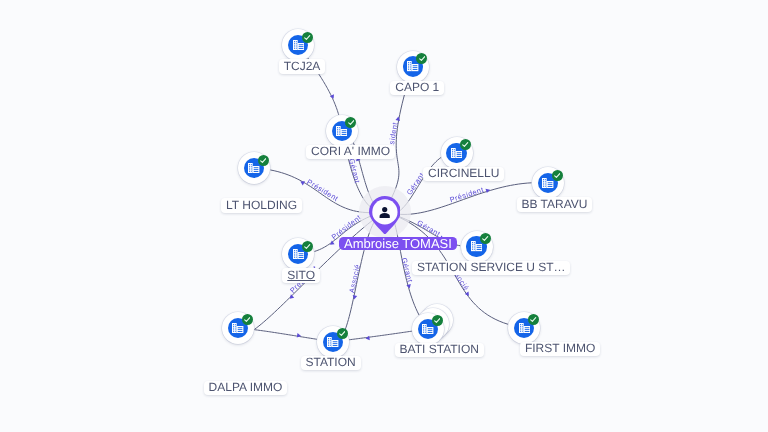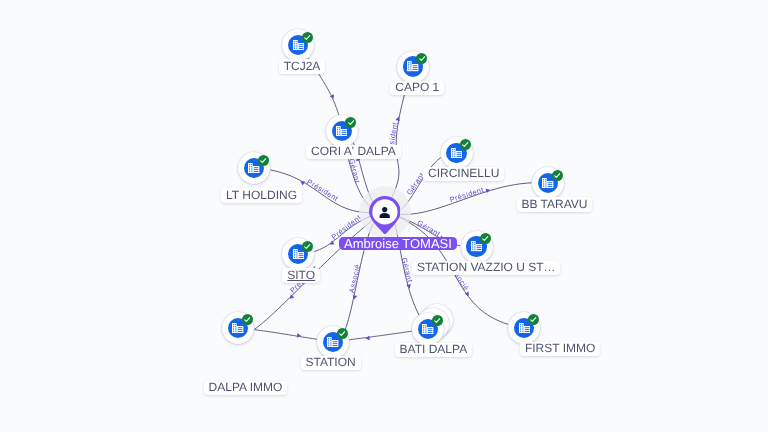--- a/index.html
+++ b/index.html
@@ -183,21 +183,21 @@
                 <rect x="57" y="81" width="47" height="9"></rect>
               </g>
             </svg>
           </div>
           <div class="badge">
             <svg width="6.4" height="5" viewBox="0 0 64 50">
               <path fill="none" stroke="#eafbef" stroke-width="11" stroke-linecap="round" stroke-linejoin="round" d="M7 28 L24 43 L57 7"></path>
             </svg>
           </div>
         </div>
-        <div class="nlabel" style="left: 306.2px; top: 144.8px;">CORI A' DALPA</div>
+        <div class="nlabel" style="left: 306.2px; top: 144.8px;">CORI A' IMMO</div>
       </div>
       <div class="node" style="left: 0px; top: 0px;">
         <div class="ncircle" style="left: 440.6px; top: 136.7px;">
           <div class="inner">
             <svg width="11.4" height="10.2" viewBox="0 0 114 102">
               <path fill="#fff" d="M0 0h47v102H0z"></path>
               <path fill="#fff" d="M47 30h67v72H47z"></path>
               <g fill="#1565e8">
                 <rect x="10" y="12" width="10" height="10"></rect>
                 <rect x="28" y="12" width="10" height="10"></rect>
@@ -241,21 +241,21 @@
                 <rect x="57" y="81" width="47" height="9"></rect>
               </g>
             </svg>
           </div>
           <div class="badge">
             <svg width="6.4" height="5" viewBox="0 0 64 50">
               <path fill="none" stroke="#eafbef" stroke-width="11" stroke-linecap="round" stroke-linejoin="round" d="M7 28 L24 43 L57 7"></path>
             </svg>
           </div>
         </div>
-        <div class="nlabel" style="left: 221.2px; top: 188px;">LT HOLDING</div>
+        <div class="nlabel" style="left: 221.2px; top: 198px;">LT HOLDING</div>
       </div>
       <div class="node" style="left: 0px; top: 0px;">
         <div class="ncircle" style="left: 532px; top: 167px;">
           <div class="inner">
             <svg width="11.4" height="10.2" viewBox="0 0 114 102">
               <path fill="#fff" d="M0 0h47v102H0z"></path>
               <path fill="#fff" d="M47 30h67v72H47z"></path>
               <g fill="#1565e8">
                 <rect x="10" y="12" width="10" height="10"></rect>
                 <rect x="28" y="12" width="10" height="10"></rect>
@@ -299,21 +299,21 @@
                 <rect x="57" y="81" width="47" height="9"></rect>
               </g>
             </svg>
           </div>
           <div class="badge">
             <svg width="6.4" height="5" viewBox="0 0 64 50">
               <path fill="none" stroke="#eafbef" stroke-width="11" stroke-linecap="round" stroke-linejoin="round" d="M7 28 L24 43 L57 7"></path>
             </svg>
           </div>
         </div>
-        <div class="nlabel" style="left: 412px; top: 260.5px;">STATION VAZZIO U ST…</div>
+        <div class="nlabel" style="left: 412px; top: 260.5px;">STATION SERVICE U ST…</div>
       </div>
       <div class="node" style="left: 0px; top: 0px;">
         <div class="ncircle" style="left: 282.4px; top: 238.2px;">
           <div class="inner">
             <svg width="11.4" height="10.2" viewBox="0 0 114 102">
               <path fill="#fff" d="M0 0h47v102H0z"></path>
               <path fill="#fff" d="M47 30h67v72H47z"></path>
               <g fill="#1565e8">
                 <rect x="10" y="12" width="10" height="10"></rect>
                 <rect x="28" y="12" width="10" height="10"></rect>
@@ -417,21 +417,21 @@
                 <rect x="57" y="81" width="47" height="9"></rect>
               </g>
             </svg>
           </div>
           <div class="badge">
             <svg width="6.4" height="5" viewBox="0 0 64 50">
               <path fill="none" stroke="#eafbef" stroke-width="11" stroke-linecap="round" stroke-linejoin="round" d="M7 28 L24 43 L57 7"></path>
             </svg>
           </div>
         </div>
-        <div class="nlabel" style="left: 394.7px; top: 342.7px;">BATI DALPA</div>
+        <div class="nlabel" style="left: 394.7px; top: 342.7px;">BATI STATION</div>
       </div>
       <div class="node" style="left: 0px; top: 0px;">
         <div class="ncircle" style="left: 508.3px; top: 311.9px;">
           <div class="inner">
             <svg width="11.4" height="10.2" viewBox="0 0 114 102">
               <path fill="#fff" d="M0 0h47v102H0z"></path>
               <path fill="#fff" d="M47 30h67v72H47z"></path>
               <g fill="#1565e8">
                 <rect x="10" y="12" width="10" height="10"></rect>
                 <rect x="28" y="12" width="10" height="10"></rect>

